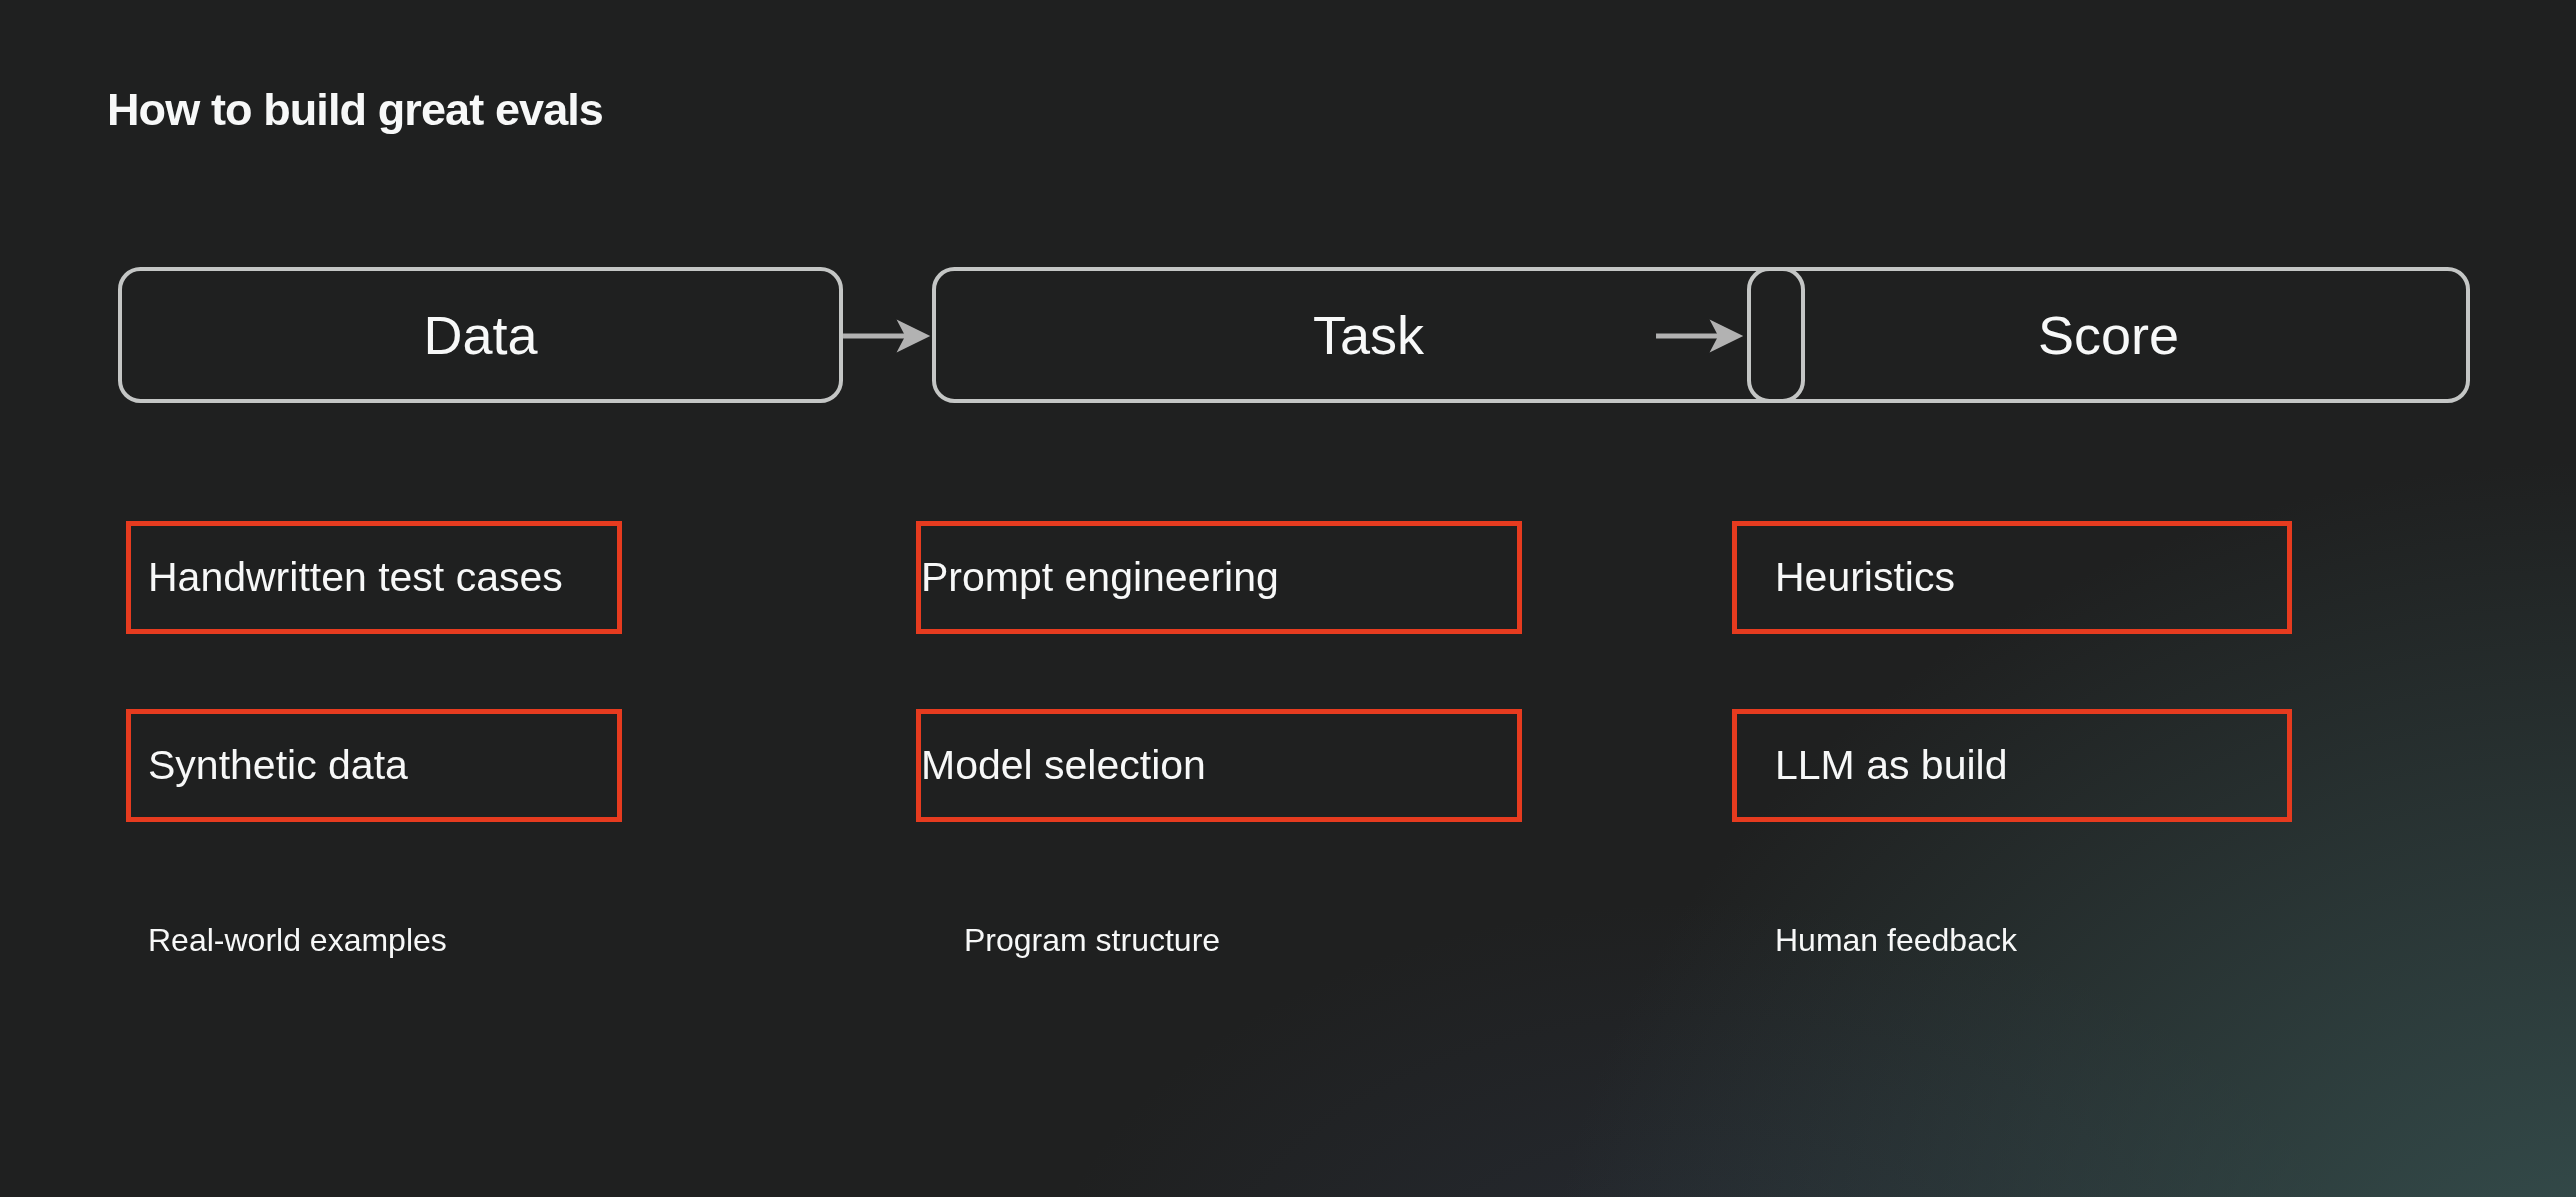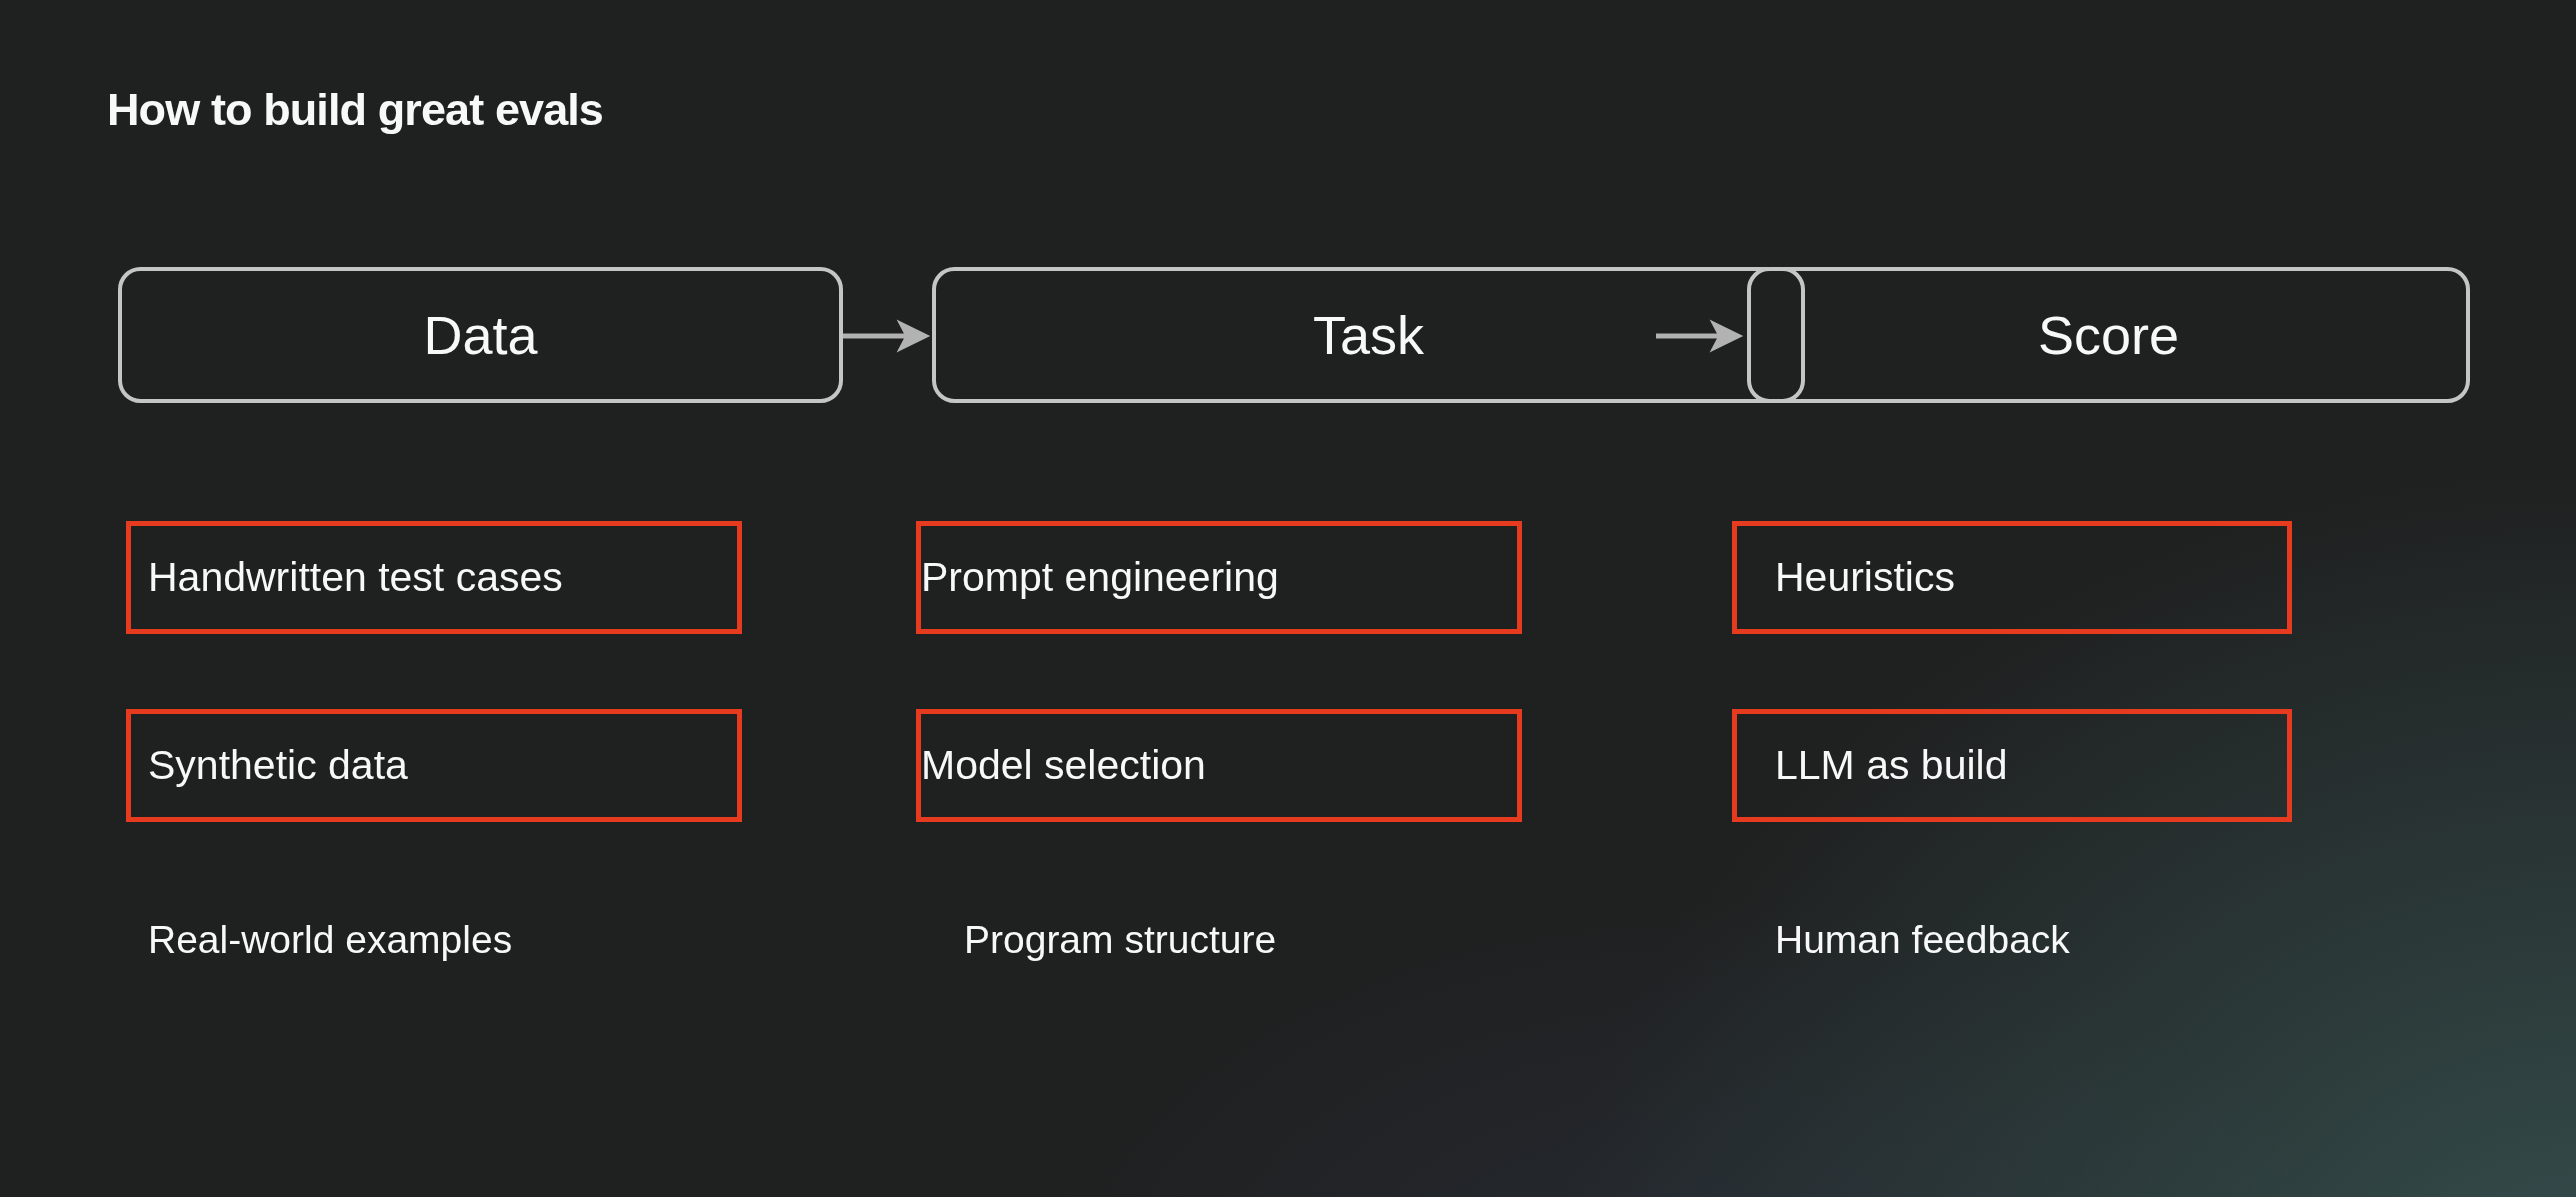--- a/index.html
+++ b/index.html
@@ -62,28 +62,28 @@
     height: 113px;
     box-sizing: border-box;
     border: 5.2px solid var(--highlight-border, #e63b1f);
     display: flex;
     align-items: center;
     font-size: 41px;
     background: transparent;
   }
   .hbox--row1 { top: 521px; }
   .hbox--row2 { top: 709px; }
-  .hbox--col1 { left: 126px;  width: 616px; padding-left: 17px; }
+  .hbox--col1 { left: 126px;  width: 496px; padding-left: 17px; }
   .hbox--col2 { left: 916px; width: 606px; }
   .hbox--col3 { left: 1732px; width: 560px; padding-left: 38px; }
 
   .plain-label {
     position: absolute;
     top: 916px;
-    font-size: 39px;
+    font-size: 32px;
     line-height: 48px;
   }
   .plain-label--col1 { left: 148px; }
   .plain-label--col2 { left: 964px; }
   .plain-label--col3 { left: 1775px; }
 </style>
 </head>
 <body>
 
 <div class="slide">

